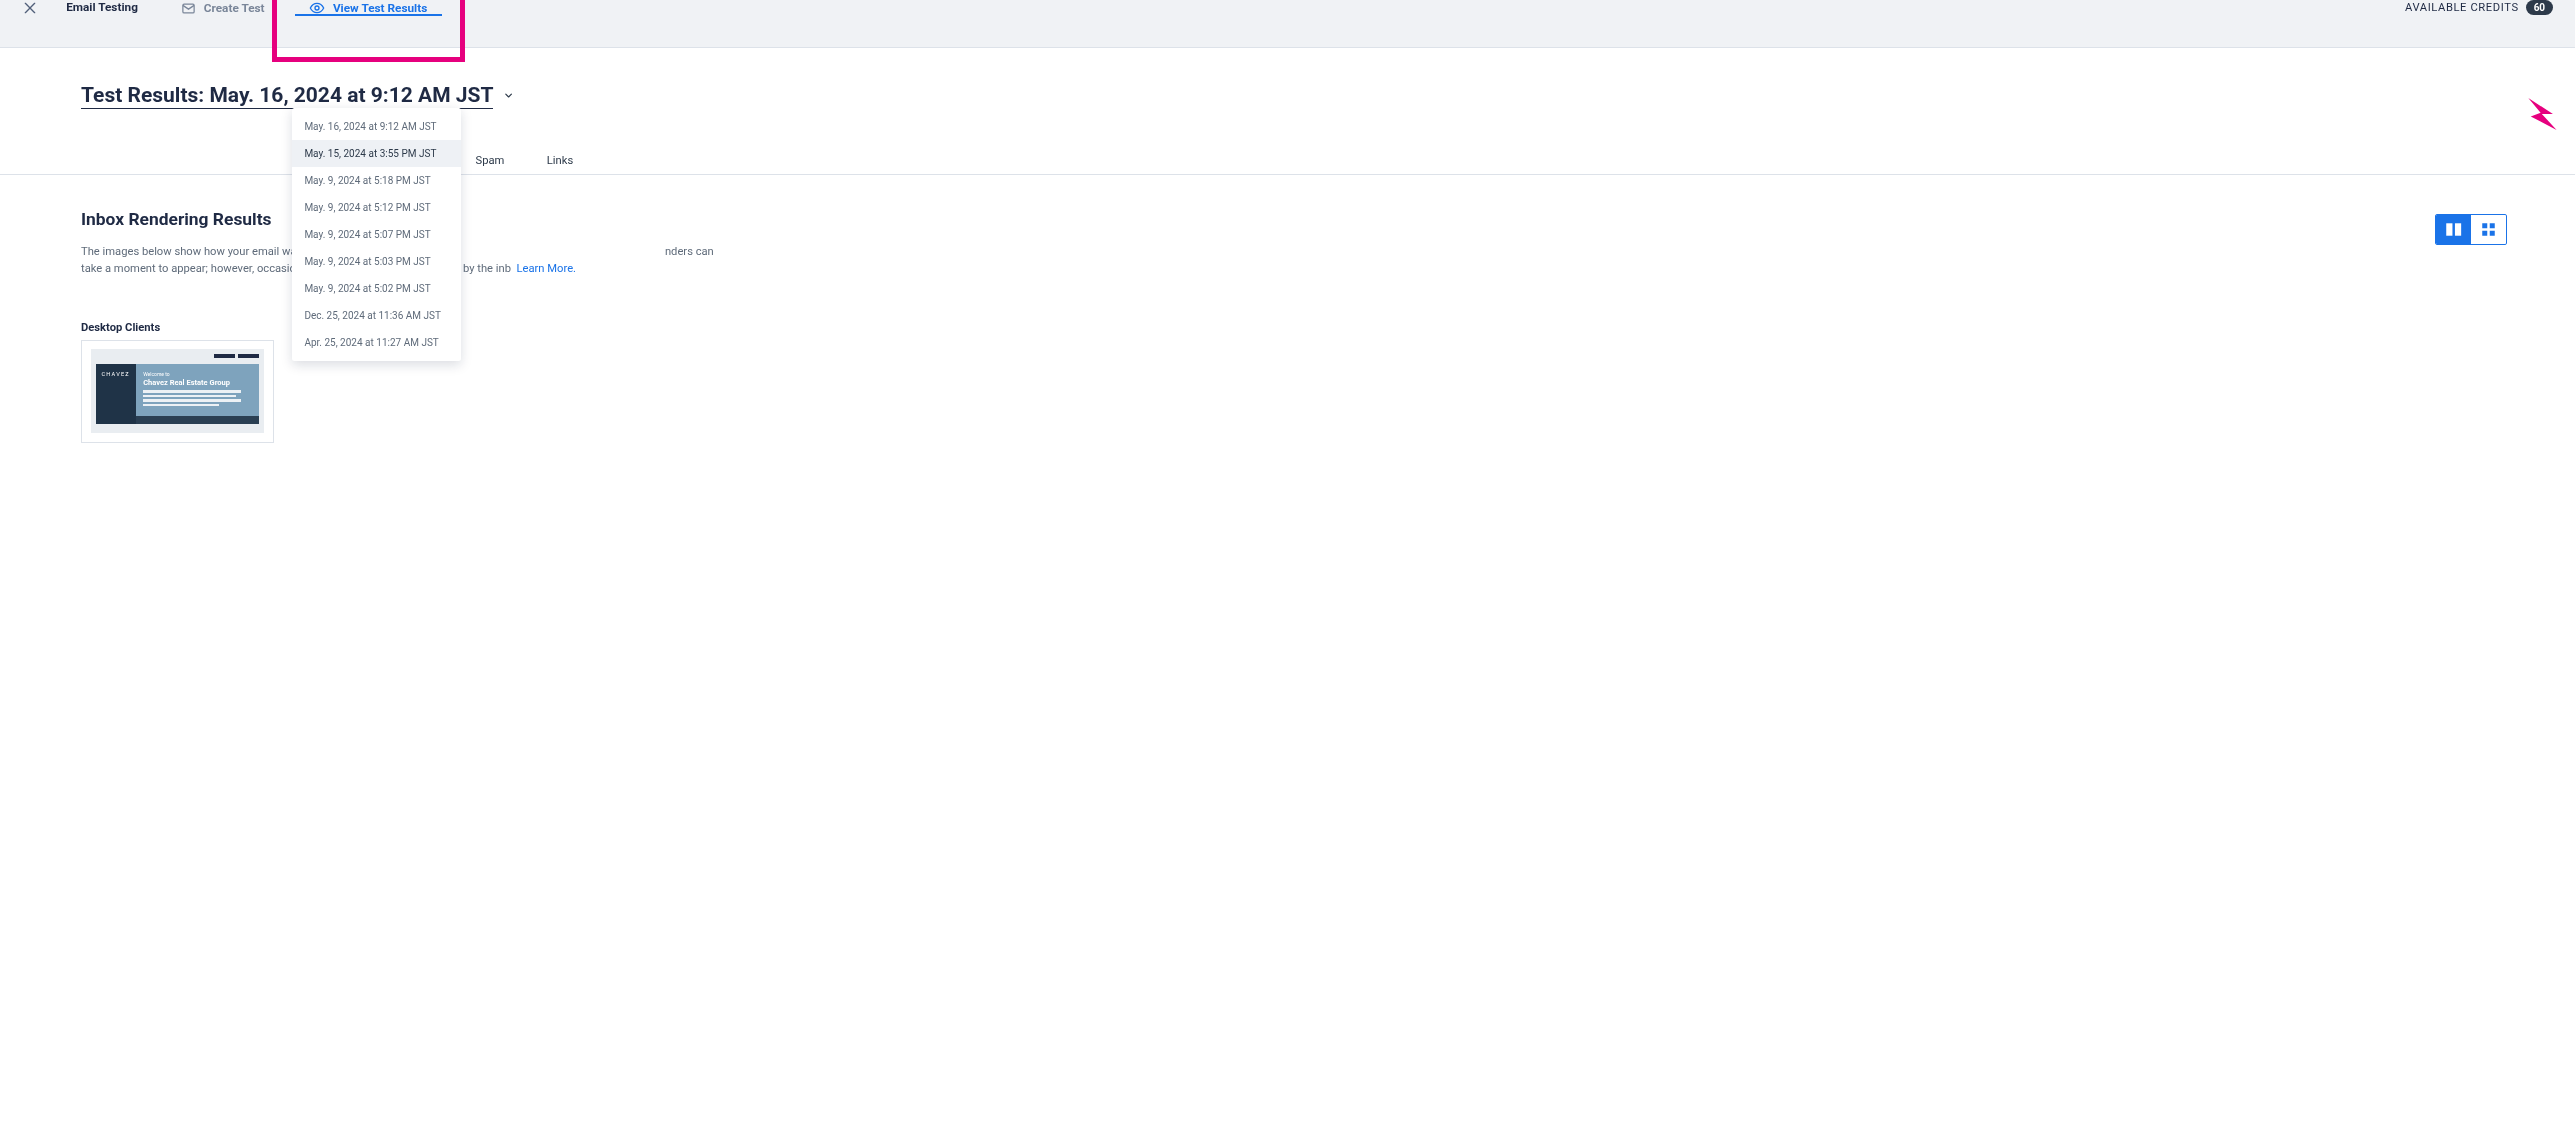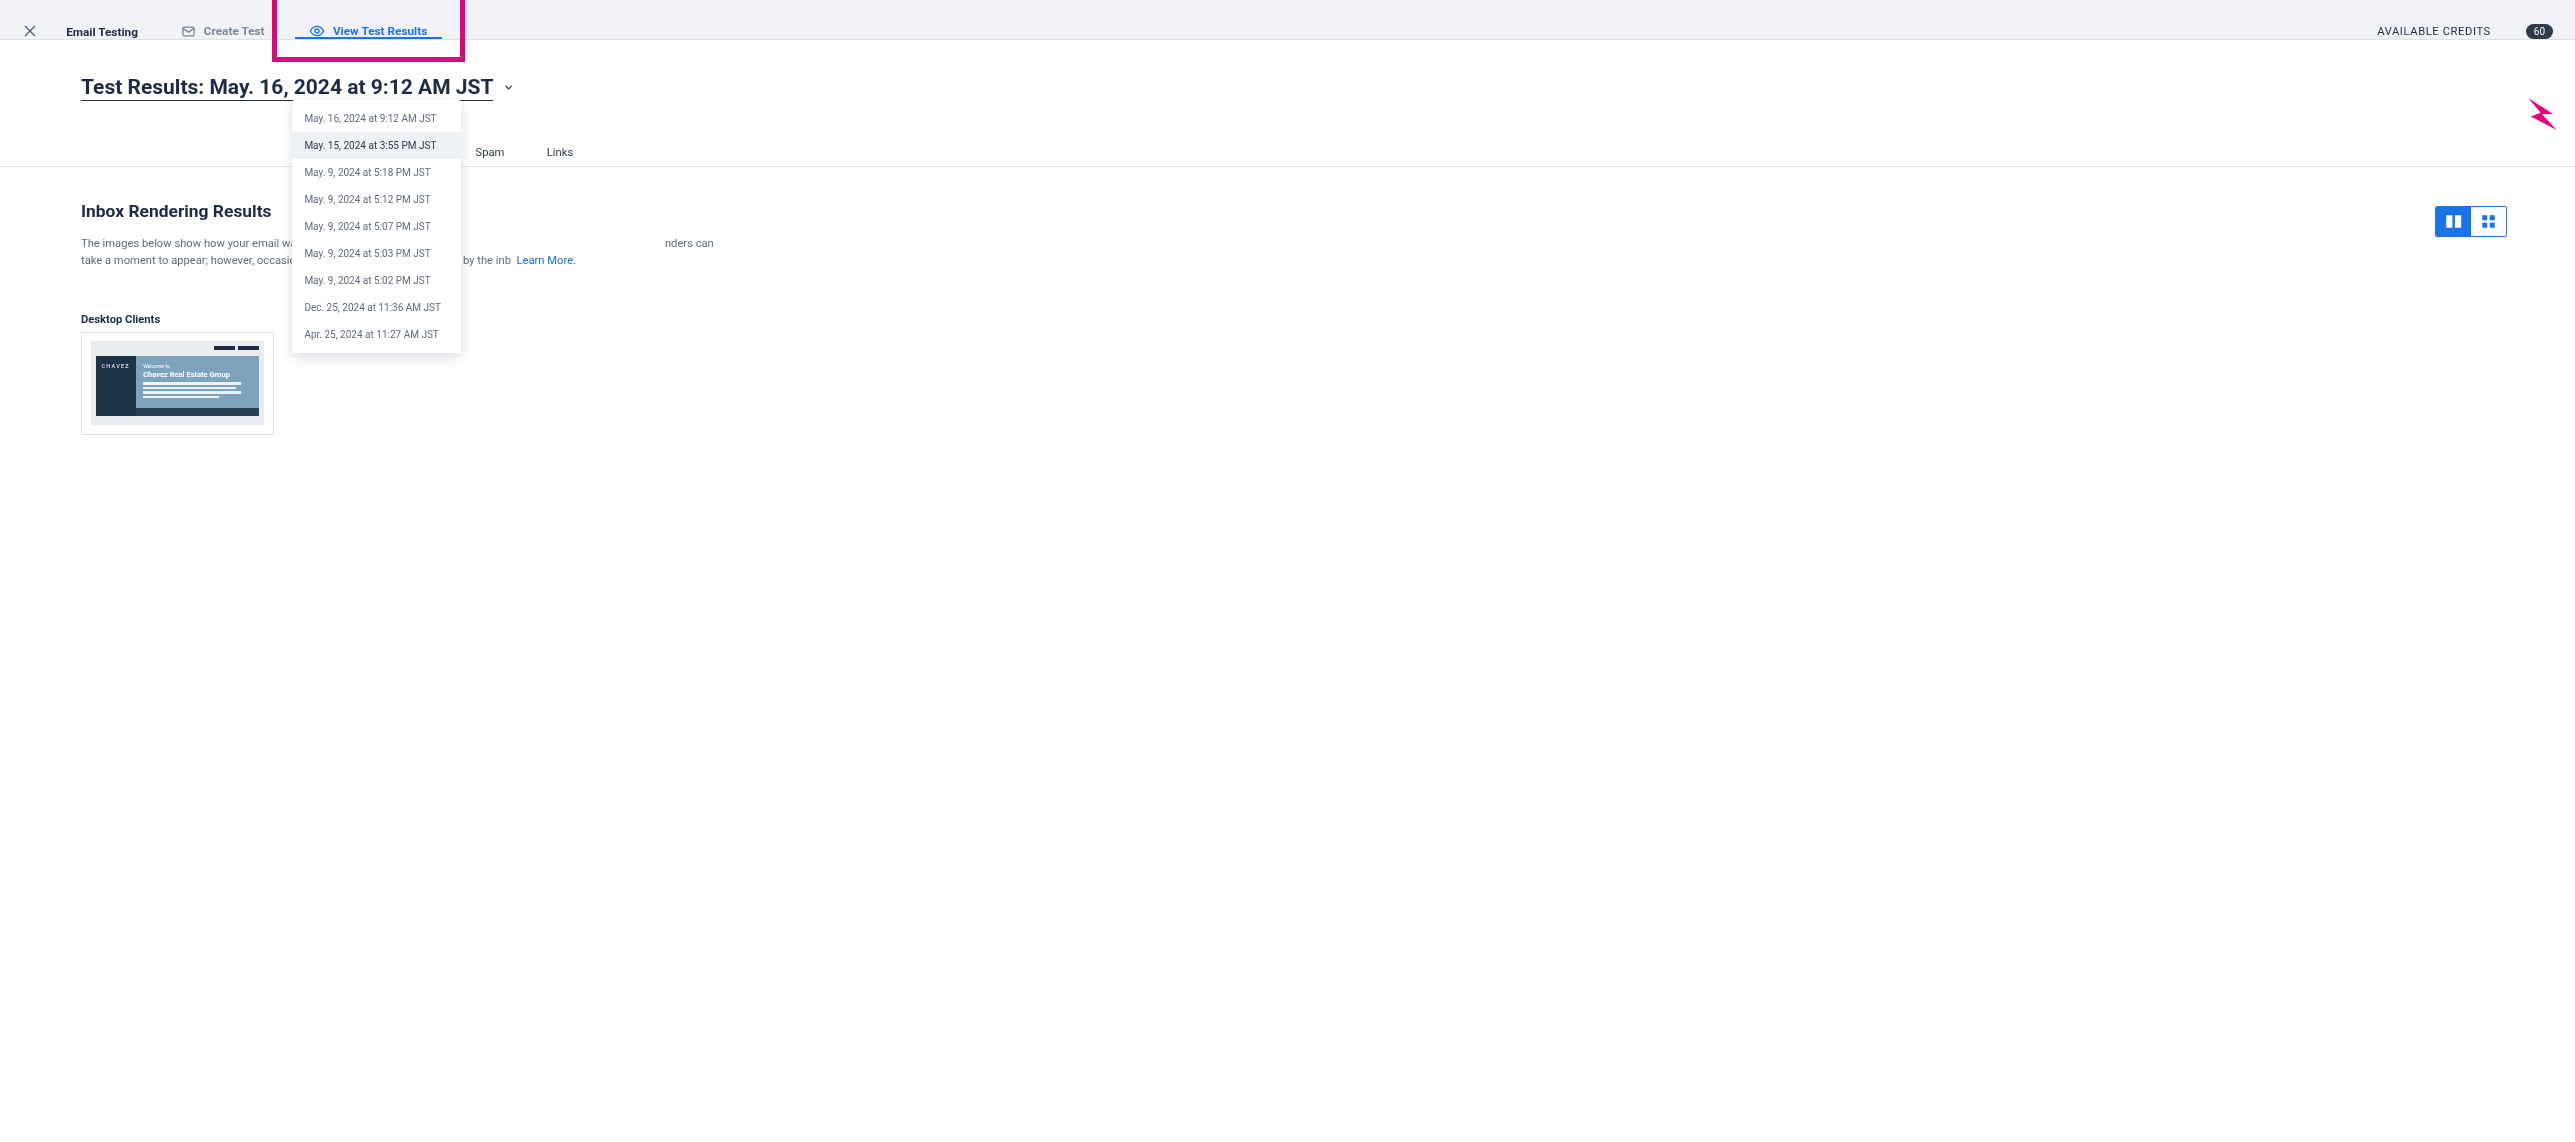--- a/index.html
+++ b/index.html
@@ -25,25 +25,25 @@
     width: 100%;
     height: 100vh;
     overflow-y: scroll;
     background: #fff;
   }
   
 
   
   .header {
     display: flex;
-    align-items: flex-end;
+    align-items: flex-start;
     background: var(--header-bg);
     border-bottom: 0.6px solid var(--border);
-    padding: 8px 10px 0 0;
-    height: 40px;
+    padding: 0 10px 0 0;
+    height: 48px;
   }
   .close-cell {
     width: 60px;
     display: flex;
     align-items: center;
     justify-content: center;
   }
   .close-cell svg { stroke: #52607a; }
   .brand {
     display: flex;
@@ -100,24 +100,23 @@
     font-size: 11.2px;
     letter-spacing: 0.6px;
     color: #1f2a44;
     padding: 0 12.4px;
   }
   .credits .badge {
     background: var(--badge-bg);
     color: #fff;
     border-radius: 620px;
     padding: 1.9px 7.5px;
-    font-weight: 400;
+    font-weight: 700;
     font-size: 10px;
     letter-spacing: 0;
-    margin-left: 28px;
   }
 
   
   .main {
     padding: 35px 43px 25px 81px;
     position: relative;
   }
   .title-row {
     display: flex;
     align-items: center;

